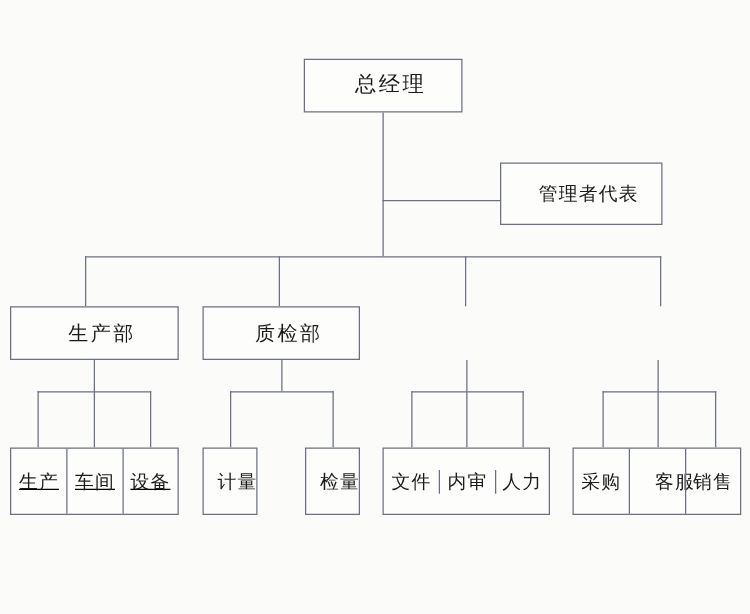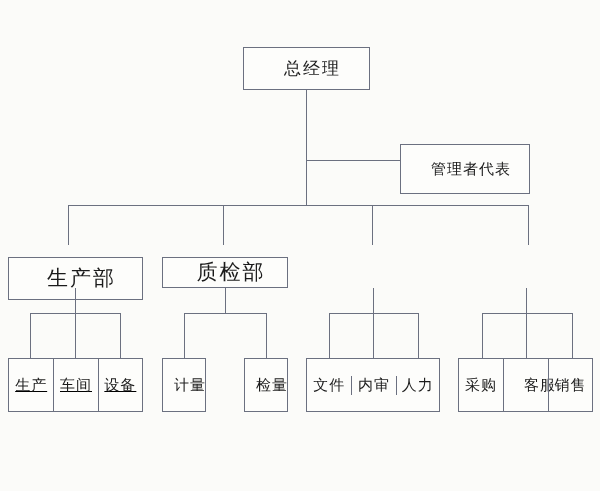--- a/index.html
+++ b/index.html
@@ -35,23 +35,22 @@
   }
   .box-top {
     font-size: 17px;
     letter-spacing: 2px;
   }
   .box-mgr {
     font-size: 15px;
     letter-spacing: 1px;
   }
   .box-dept {
-    font-size: 21px;
+    font-size: 16px;
     letter-spacing: 2px;
-    margin-top: 12px;
   }
   .box-leaf {
     font-size: 15px;
     letter-spacing: 1px;
   }
   
   .leafgroup {
     position: absolute;
     box-sizing: border-box;
     border: 1px solid #6b7080;
@@ -86,36 +85,36 @@
 <div id="chart">
 
   <div class="box box-top" style="left:243px; top:47px; width:127px; height:43px;">
     <span>总经理</span>
   </div>
 
   <div class="ln ln-v" style="left:306px; top:90px; height:115px;"></div>
 
   <div class="ln ln-h" style="left:306px; top:160px; width:94px;"></div>
 
-  <div class="box box-mgr" style="left:400px; top:144px; width:130px; height:50px;text-align:right;">
+  <div class="box box-mgr" style="left:400px; top:130px; width:130px; height:50px;text-align:right;">
     <span>管理者代表</span>
   </div>
 
   <div class="ln ln-h" style="left:68px; top:205px; width:461px;"></div>
 
   <div class="ln ln-v" style="left:68px; top:205px; height:40px;"></div>
   <div class="ln ln-v" style="left:223px; top:205px; height:40px;"></div>
   <div class="ln ln-v" style="left:372px; top:205px; height:40px;"></div>
   <div class="ln ln-v" style="left:528px; top:205px; height:40px;"></div>
 
   <div class="box box-dept" style="left:8px; top:245px; width:135px; height:43px;">
     <span>生产部</span>
   </div>
 
-  <div class="box box-dept" style="left:162px; top:245px; width:126px; height:31px;">
+  <div class="box box-dept" style="left:162px; top:245px; width:126px; height:43px;">
     <span>质检部</span>
   </div>
 
 
 
   <div class="ln ln-v" style="left:75px; top:288px; height:25px;"></div>
   <div class="ln ln-h" style="left:30px; top:313px; width:91px;"></div>
   <div class="ln ln-v" style="left:30px; top:313px; height:45px;"></div>
   <div class="ln ln-v" style="left:75px; top:313px; height:45px;"></div>
   <div class="ln ln-v" style="left:120px; top:313px; height:45px;"></div>

